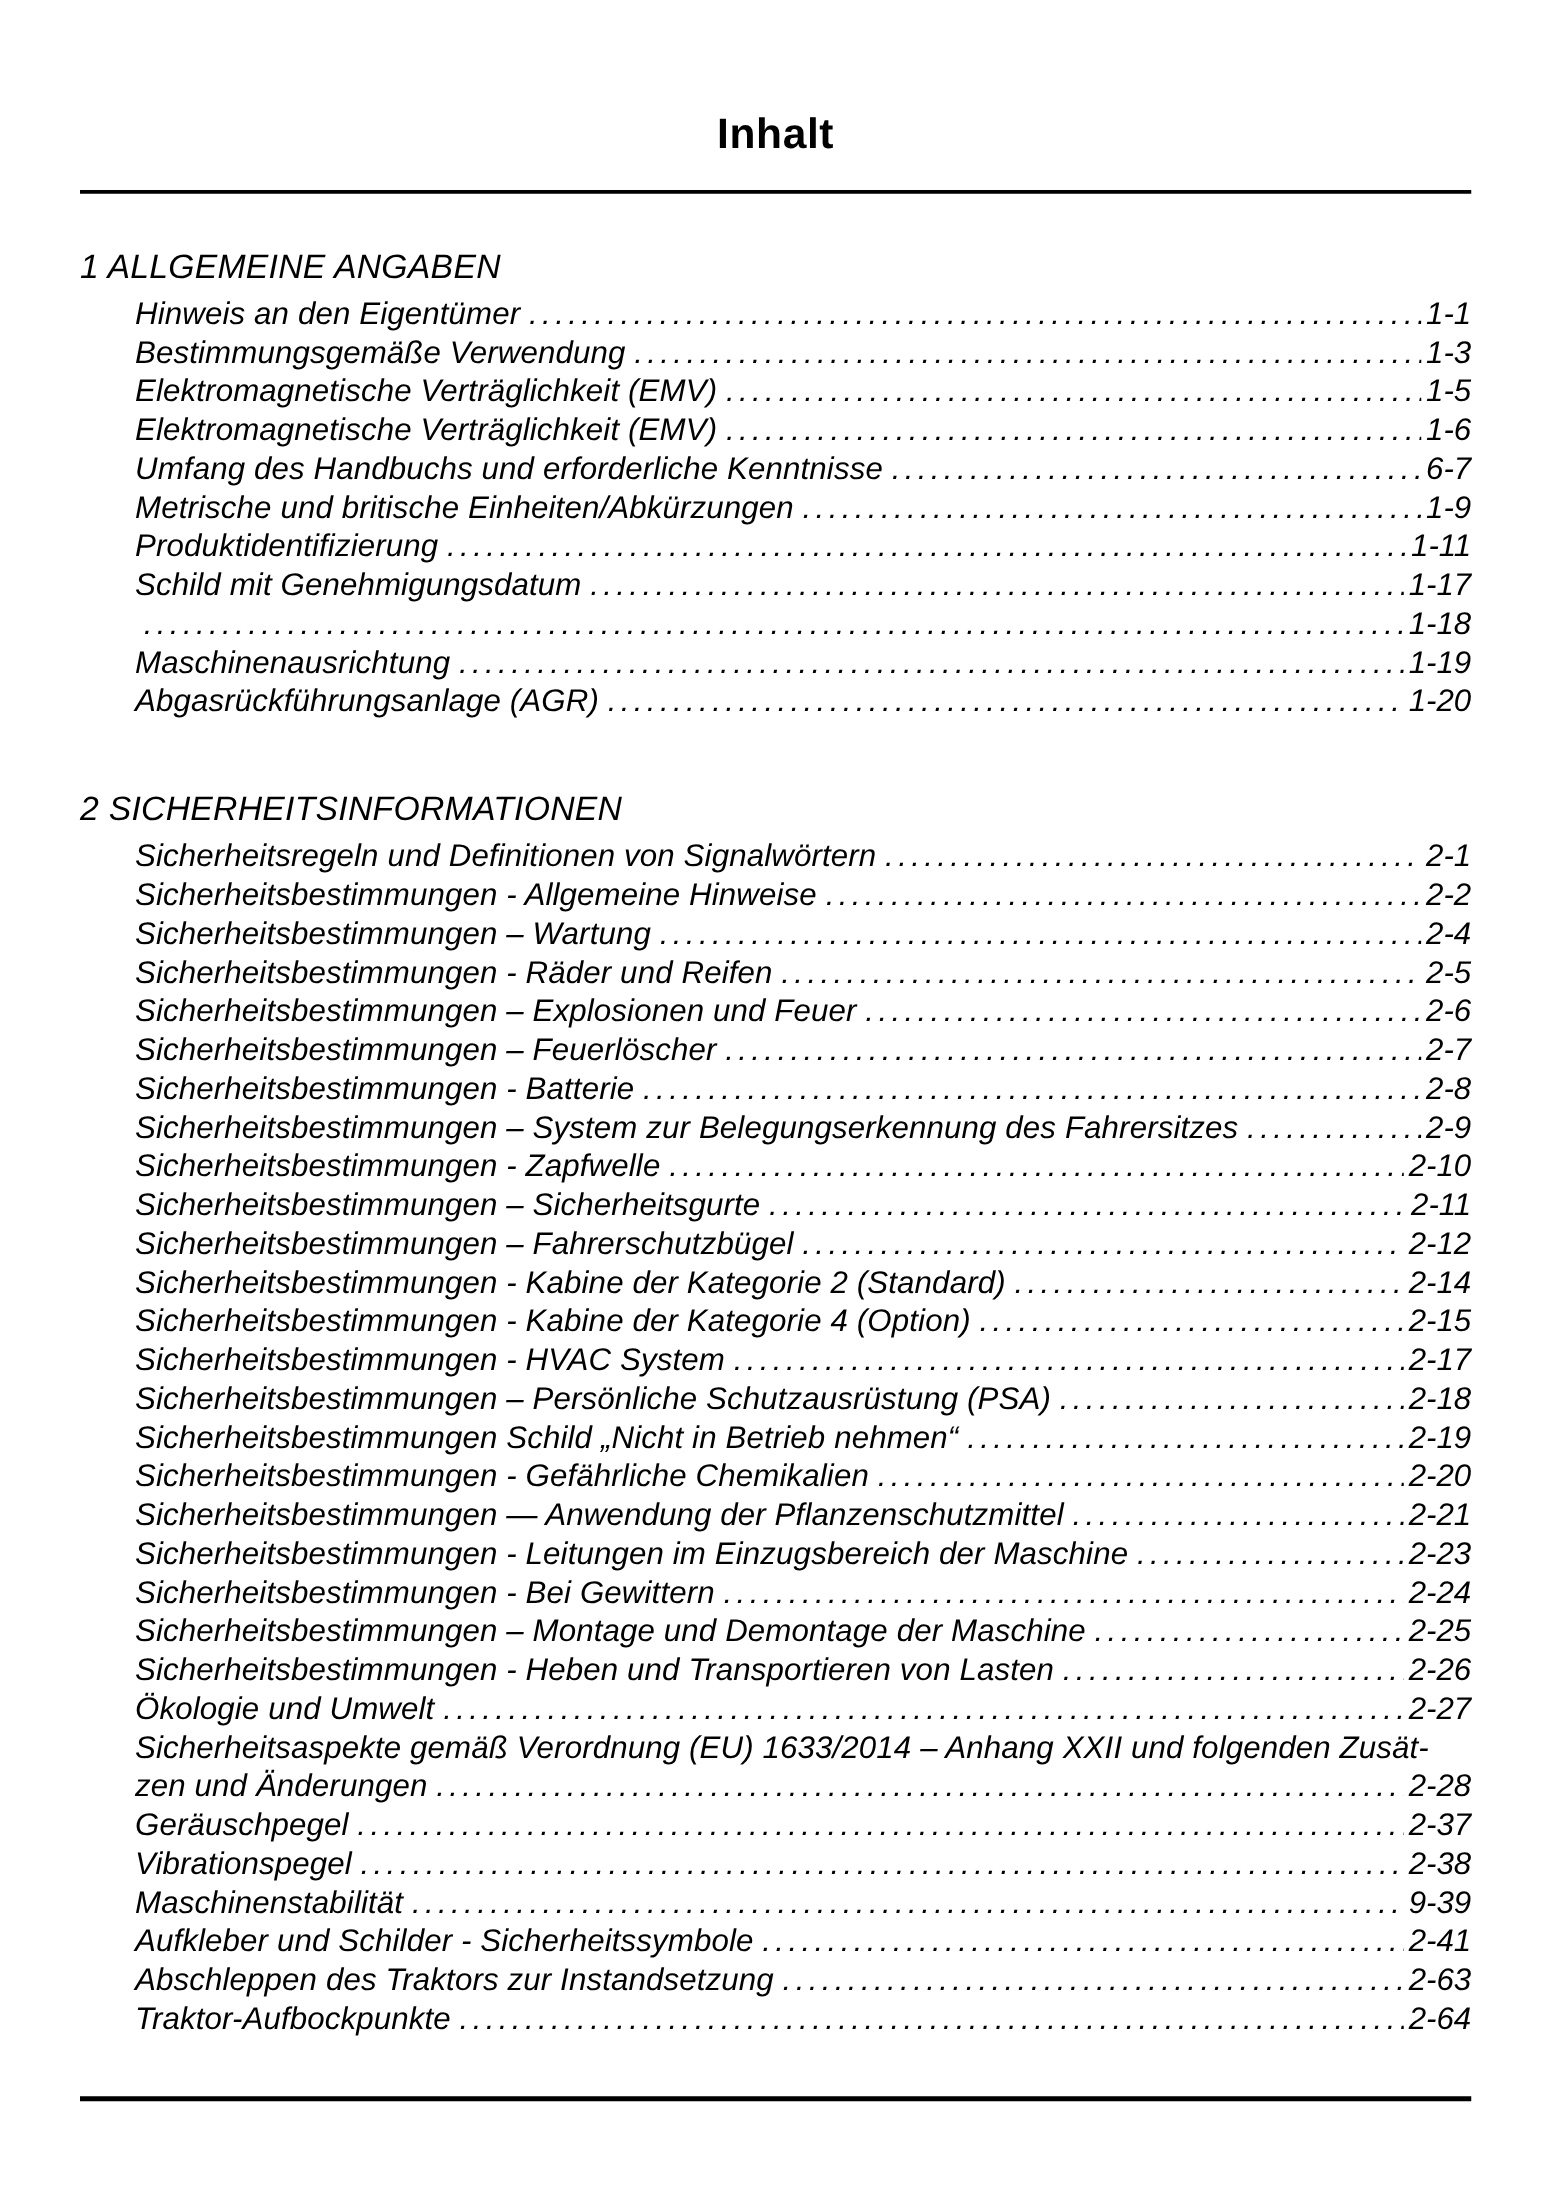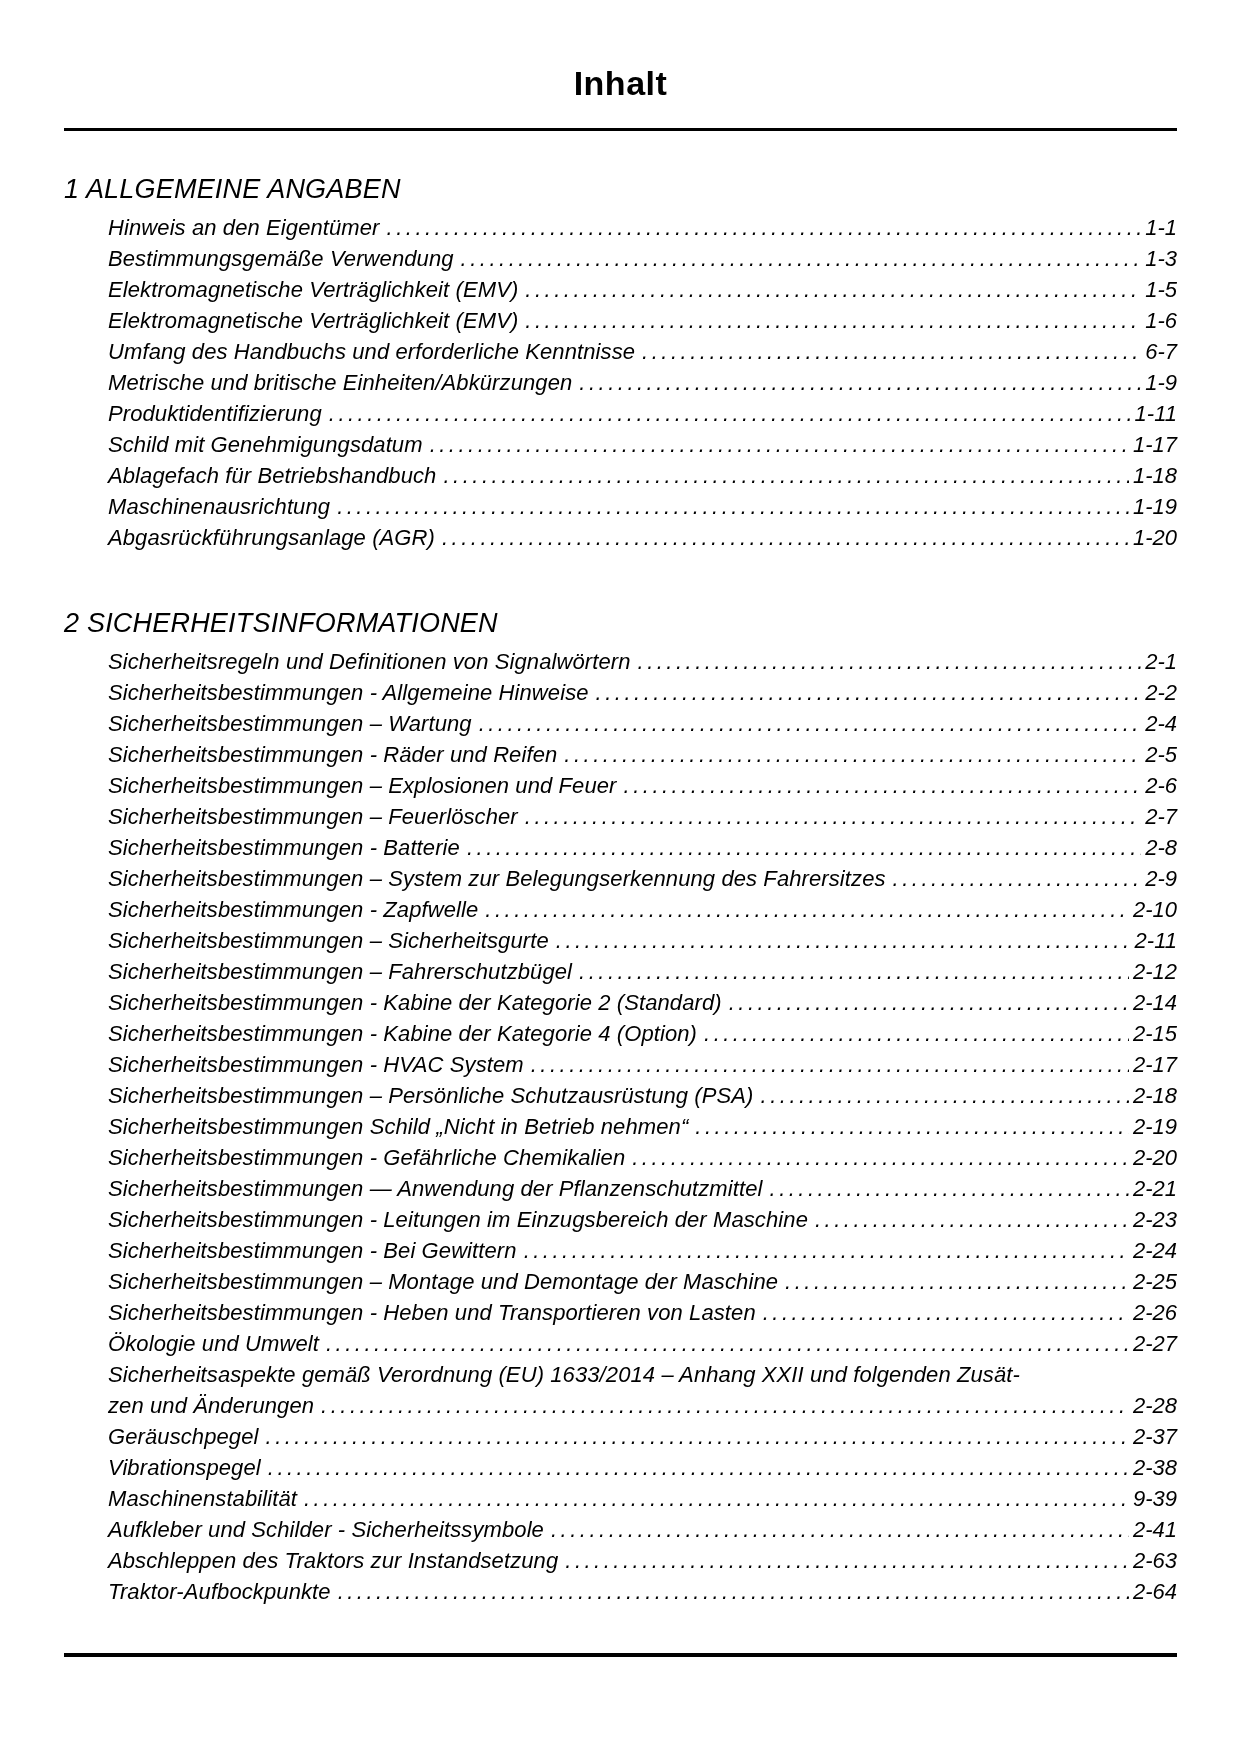--- a/index.html
+++ b/index.html
@@ -9,21 +9,21 @@
   }
   body {
     width: 1241px;
     height: 1754px;
     color: #000000;
     font-family: "Liberation Sans", sans-serif;
     -webkit-font-smoothing: antialiased;
     overflow: hidden;
   }
   .page {
-    padding: 64px 64px 0 64px;
+    padding: 88px 64px 0 64px;
     box-sizing: border-box;
   }
   .title {
     margin: 0;
     font-size: 34px;
     font-weight: bold;
     text-align: center;
     letter-spacing: 0.5px;
   }
   .rule {
@@ -50,21 +50,21 @@
     font-size: 27px;
     font-weight: normal;
     letter-spacing: 0.2px;
   }
   .entries {
     margin-left: 44px;
   }
   .toc-row {
     display: flex;
     align-items: baseline;
-    font-size: 22px;
+    font-size: 25px;
     line-height: 31px;
   }
   .toc-label {
     flex: 0 1 auto;
     letter-spacing: 0.1px;
   }
   .toc-dots {
     flex: 1 1 20px;
     min-width: 20px;
     overflow: hidden;
@@ -128,21 +128,20 @@
     <span class="toc-page">1-11</span>
   </div>
 
   <div class="toc-row">
     <span class="toc-label">Schild mit Genehmigungsdatum</span>
     <span class="toc-dots">..........................................................................................................................................................................</span>
     <span class="toc-page">1-17</span>
   </div>
 
   <div class="toc-row">
-    <span class="toc-label">Ablagefach für Betriebshandbuch</span>
     <span class="toc-dots">..........................................................................................................................................................................</span>
     <span class="toc-page">1-18</span>
   </div>
 
   <div class="toc-row">
     <span class="toc-label">Maschinenausrichtung</span>
     <span class="toc-dots">..........................................................................................................................................................................</span>
     <span class="toc-page">1-19</span>
   </div>
 

